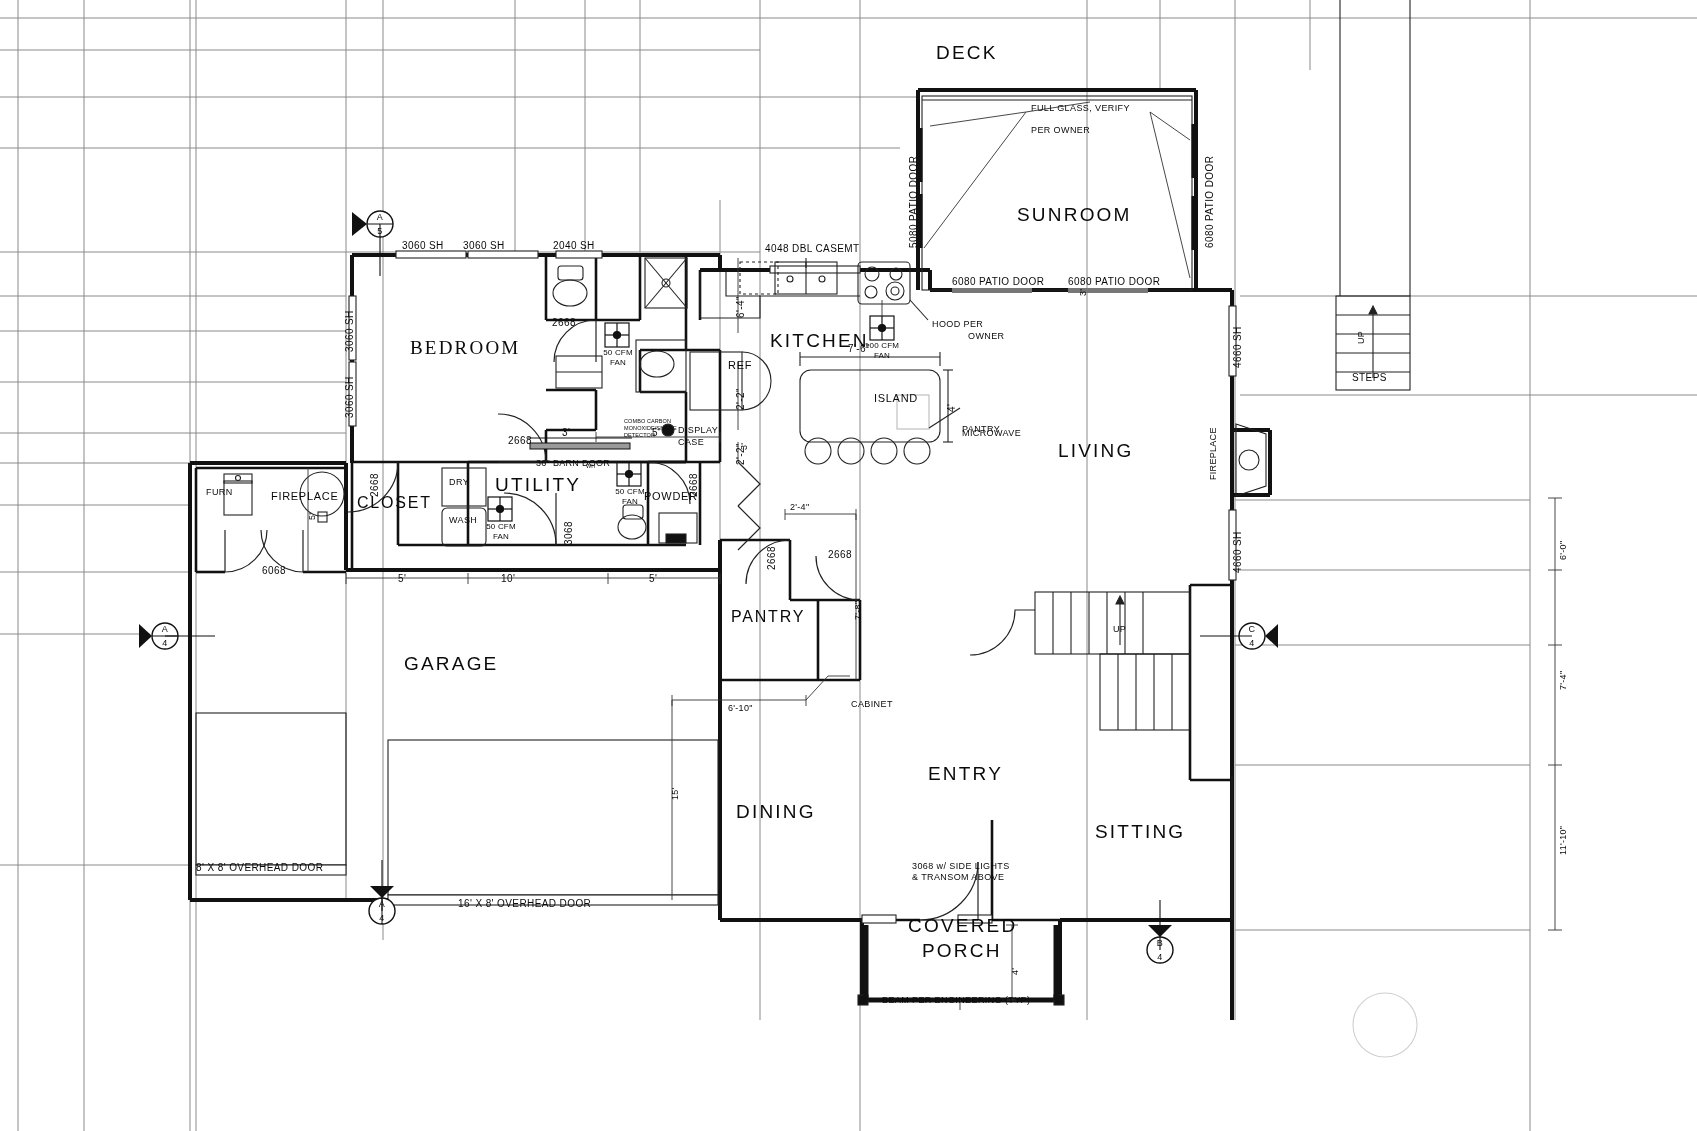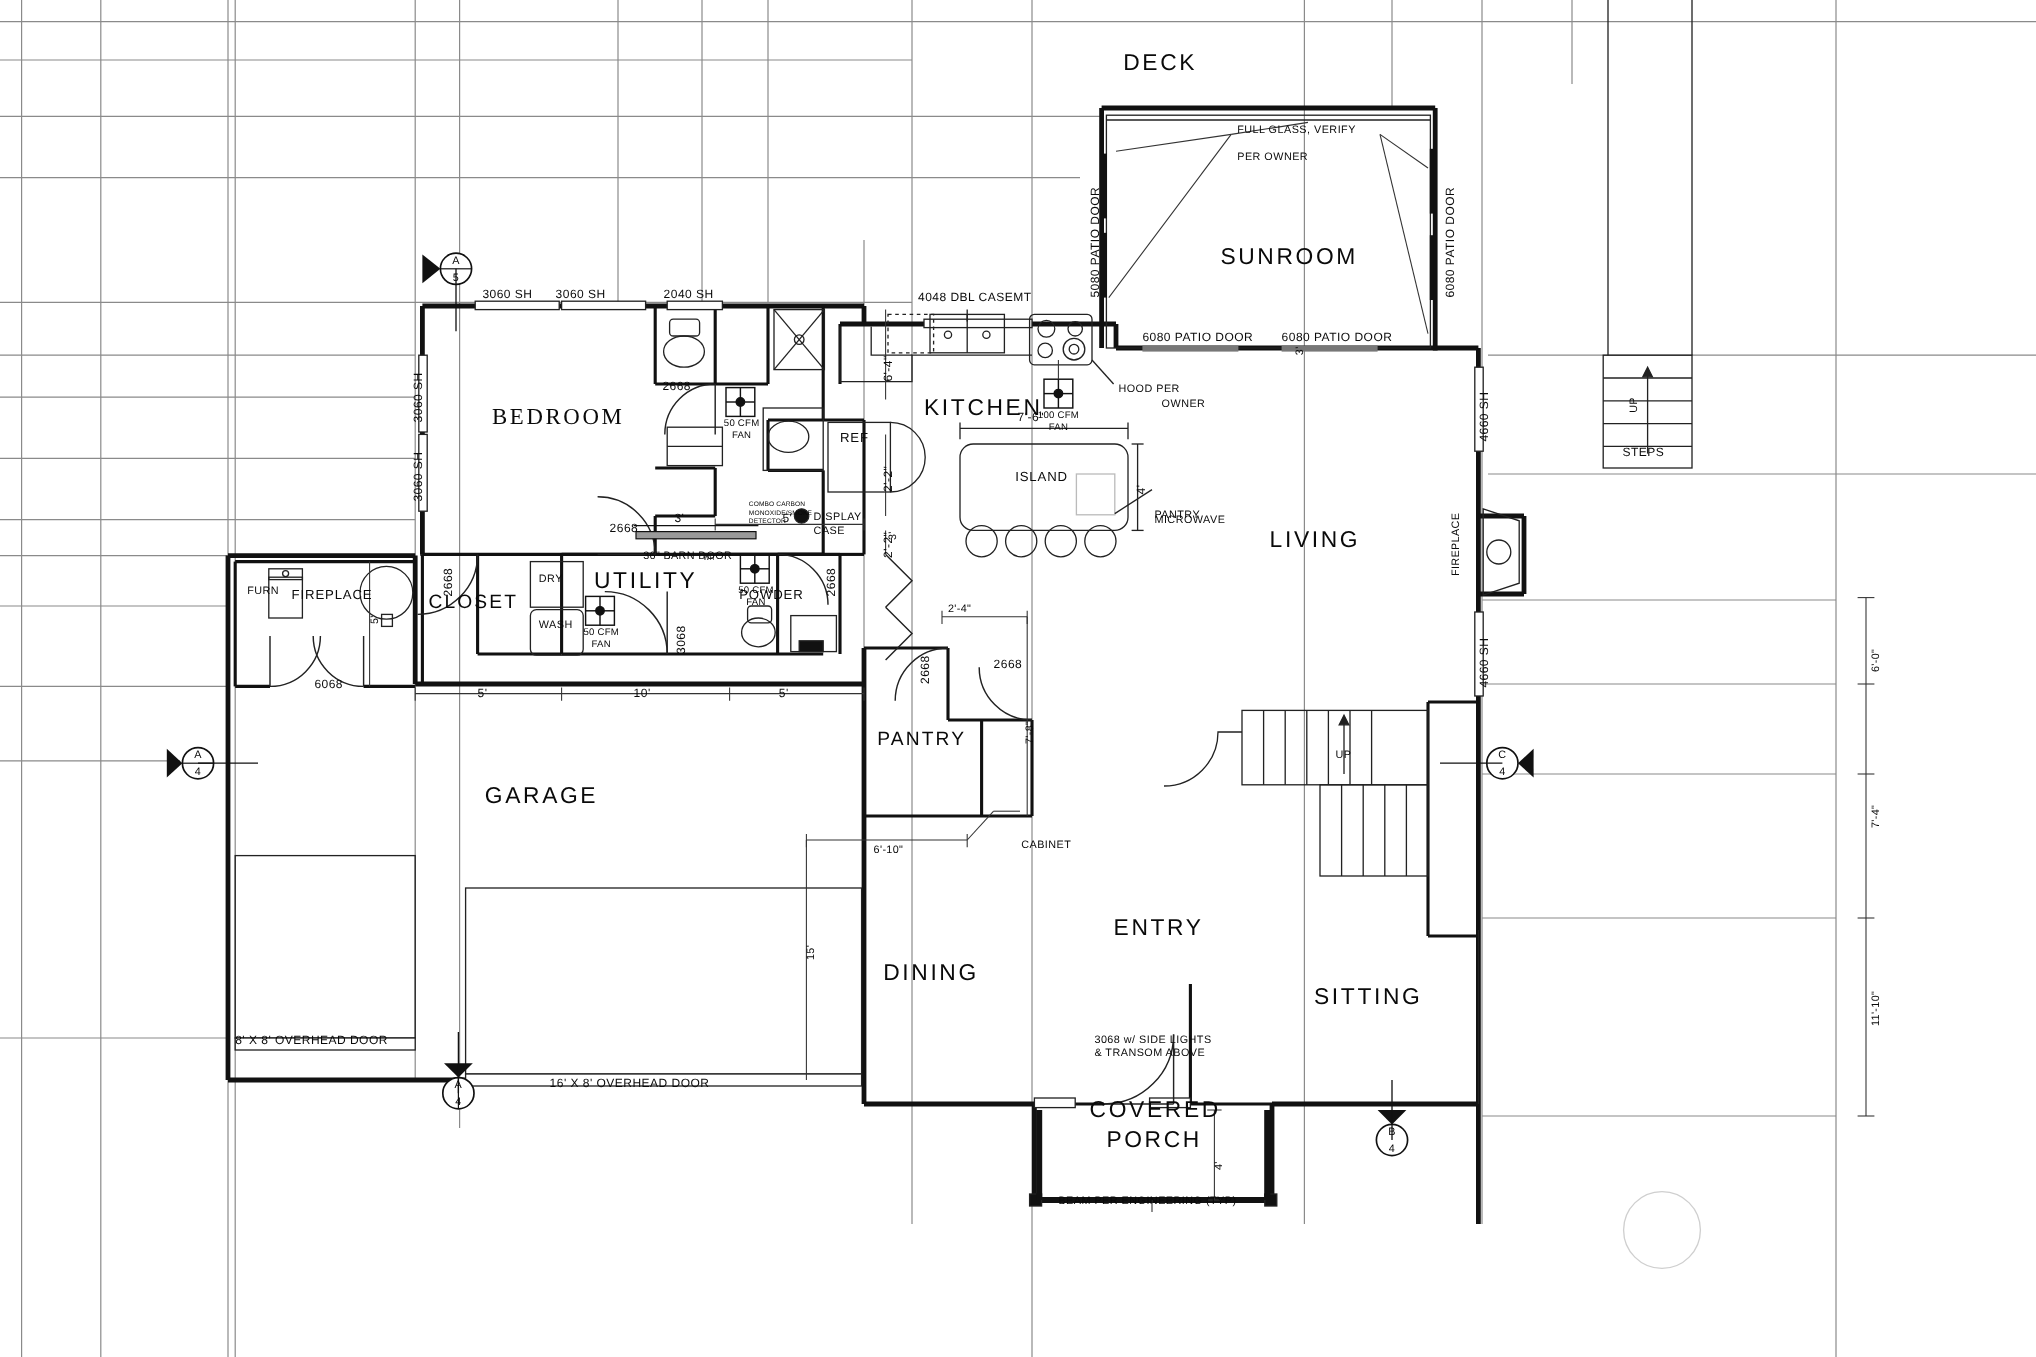--- a/index.html
+++ b/index.html
@@ -2,21 +2,21 @@
 <html><head>
 <meta charset="utf-8">
 <style>
   html,body{margin:0;padding:0;background:#ffffff;}
   body{font-family:"Liberation Sans", sans-serif;}
   #plan{position:relative;width:1697px;height:1131px;background:#fff;overflow:hidden;}
   #plan svg{position:absolute;left:0;top:0;}
   .lbl{position:absolute;white-space:pre;color:#0a0a0a;font-family:"Liberation Sans", sans-serif;}
   .room{font-size:19px;letter-spacing:2.2px;}
   .room-sm{font-size:16px;letter-spacing:1.8px;}
-  .note{font-size:11px;letter-spacing:.7px;}
+  .note{font-size:11px;letter-spacing:.7px;margin-left:28px;}
   .note-sm{font-size:9px;letter-spacing:.4px;}
   .tiny{font-size:5.5px;letter-spacing:.1px;line-height:1.25;}
   .dim{font-size:10px;letter-spacing:.4px;}
   .dim-sm{font-size:9px;letter-spacing:.3px;}
   .fan{font-size:8px;letter-spacing:.2px;text-align:center;line-height:1.2;}
   .vert{transform-origin:0 0;}
   .rot90{transform:rotate(-90deg);}
   .ctr{text-align:center;}
 </style>
 </head>
@@ -539,21 +539,21 @@
 <div class="lbl dim" style="left:848px;top:343px;">7'-6"</div>
 <div class="lbl dim vert rot90" style="left:946px;top:412px;">4'</div>
 <div class="lbl dim vert rot90" style="left:735px;top:318px;">6'-4"</div>
 <div class="lbl dim vert rot90" style="left:735px;top:410px;">2'-2"</div>
 <div class="lbl dim vert rot90" style="left:735px;top:465px;">2'-2"</div>
 <div class="lbl dim-sm vert rot90" style="left:739px;top:450px;">3'</div>
 <div class="lbl dim-sm vert rot90" style="left:1078px;top:296px;">3'</div>
 <div class="lbl dim" style="left:562px;top:427px;">3'</div>
 <div class="lbl dim" style="left:652px;top:427px;">5'</div>
 <div class="lbl dim" style="left:398px;top:573px;">5'</div>
-<div class="lbl dim" style="left:528px;top:573px;text-align:right;">10'</div>
+<div class="lbl dim" style="left:501px;top:573px;text-align:right;">10'</div>
 <div class="lbl dim" style="left:649px;top:573px;">5'</div>
 <div class="lbl dim-sm vert rot90" style="left:307px;top:520px;">5'</div>
 <div class="lbl dim-sm" style="left:790px;top:502px;">2'-4"</div>
 <div class="lbl dim-sm vert rot90" style="left:853px;top:620px;">7'-8"</div>
 <div class="lbl dim-sm" style="left:728px;top:703px;">6'-10"</div>
 <div class="lbl dim-sm vert rot90" style="left:670px;top:800px;">15'</div>
 <div class="lbl dim-sm vert rot90" style="left:1010px;top:975px;">4'</div>
 <div class="lbl dim-sm vert rot90" style="left:1558px;top:560px;">6'-0"</div>
 <div class="lbl dim-sm vert rot90" style="left:1558px;top:690px;">7'-4"</div>
 <div class="lbl dim-sm vert rot90" style="left:1558px;top:855px;">11'-10"</div>

